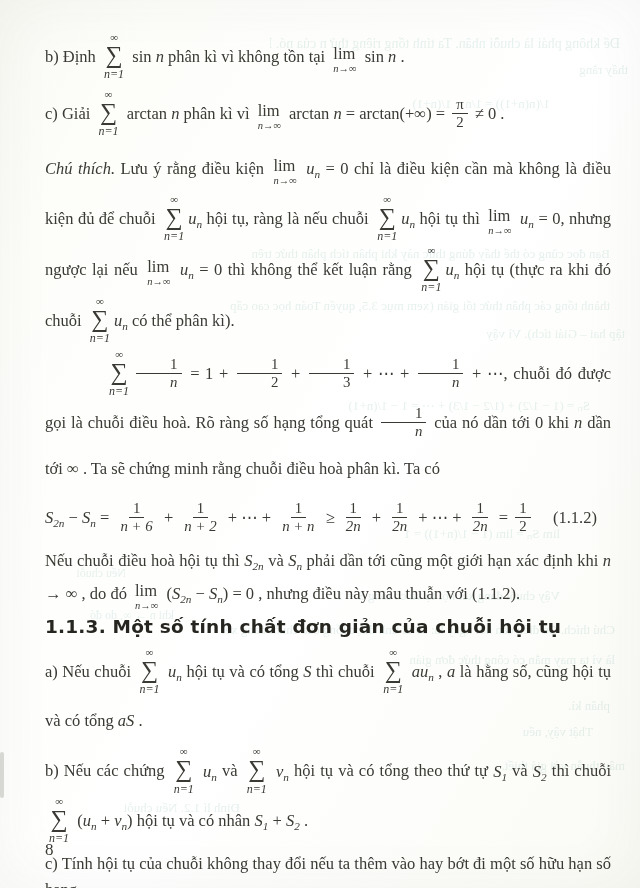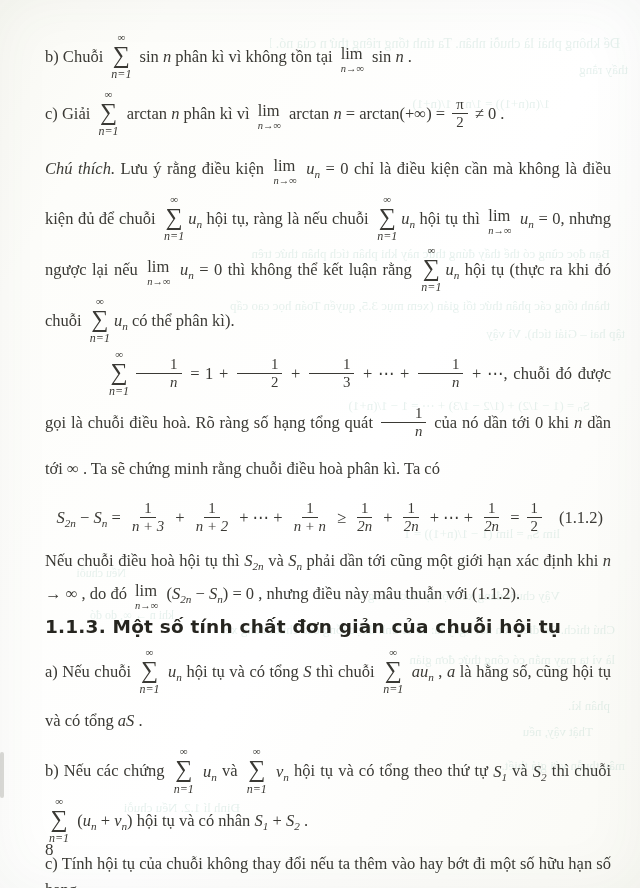--- a/index.html
+++ b/index.html
@@ -25,22 +25,22 @@
     font-family:"Liberation Serif", serif;
   }
   .doc{
     position:absolute;z-index:2;
     left:45px;top:34px;width:566px;
     font-size:16.5px;
     color:#3a3934;
   }
   .para{margin:0 0 4px 0;text-align:justify;}
   .para.indent{text-indent:30px;}
-  .eqline{position:relative;padding-right:66px;text-align:right;white-space:nowrap;}
-  .eqnum{position:absolute;right:8px;top:50%;transform:translateY(-50%);margin-left:24px;}
+  .eqline{position:relative;padding-right:66px;text-align:left;white-space:nowrap;}
+  .eqnum{position:absolute;right:14px;top:50%;transform:translateY(-50%);margin-left:24px;}
   .heading{
     font-family:"DejaVu Sans", sans-serif;
     font-weight:bold;font-size:18.5px;color:#26251f;
     margin:0 0 10px 0;letter-spacing:0.2px;
     text-align:left;line-height:1.3;
   }
   .t{}
   .it{font-style:italic;}
   sub{font-size:0.68em;font-style:italic;line-height:0;}
   .msum{display:inline-flex;flex-direction:column;align-items:center;
@@ -83,21 +83,21 @@
       <div class="bleed" style="left: 110px; top: 622px; width: 505px; font-size: 13px;">Chú thích. Có điều cần nói ngay là: sở dĩ tính được tổng của chuỗi đang xét</div>
       <div class="bleed" style="left: 350px; top: 652px; width: 265px; font-size: 13px;">là vì ta may mắn có công thức đơn giản</div>
       <div class="bleed" style="left: 36px; top: 566px; width: 90px; font-size: 12px;">Nếu chuỗi</div>
       <div class="bleed" style="left: 34px; top: 608px; width: 140px; font-size: 12px;">khi n → ∞, do đó</div>
       <div class="bleed" style="left: 478px; top: 724px; width: 115px; font-size: 13px;">Thật vậy, nếu</div>
       <div class="bleed" style="left: 450px; top: 758px; width: 175px; font-size: 13px;">mâu thuẫn với giả thiết.</div>
       <div class="bleed" style="left: 60px; top: 800px; width: 180px; font-size: 13px;">Định lí 1.2. Nếu chuỗi</div>
       <div class="bleed" style="left: 540px; top: 698px; width: 70px; font-size: 13px;">phân kì.</div>
     </div>
   <div class="doc" id="doc">
-      <div class="para" style="line-height: 46px;"><span class="t">b) Chuỗi </span><span class="msum">
+      <div class="para" style="line-height: 46px;"><span class="t">b) Định </span><span class="msum">
           <span class="inf">∞</span>
           <span class="sig">∑</span>
           <span class="low">n=1</span>
         </span><span class="t"> sin </span><span class="t it">n</span><span class="t"> phân kì vì không tồn tại </span><span class="mlim">
           <span class="lw">lim</span>
           <span class="lu">n→∞</span>
         </span><span class="t"> sin </span><span class="t it">n</span><span class="t"> .</span></div>
       <div class="para" style="line-height: 50px; margin-top: 6px;"><span class="t">c) Giải </span><span class="msum">
           <span class="inf">∞</span>
           <span class="sig">∑</span>
@@ -150,21 +150,21 @@
           <span class="fd num">3</span>
         </span><span class="t"> + ⋯ + </span><span class="mfrac">
           <span class="fn">1</span>
           <span class="fd">n</span>
         </span><span class="t"> + ⋯, chuỗi đó được gọi là chuỗi điều hoà. Rõ ràng số hạng tổng quát </span><span class="mfrac">
           <span class="fn">1</span>
           <span class="fd">n</span>
         </span><span class="t"> của nó dần tới 0 khi </span><span class="t it">n</span><span class="t"> dần tới ∞ . Ta sẽ chứng minh rằng chuỗi điều hoà phân kì. Ta có</span></div>
       <div class="para eqline" style="line-height: 44px;"><span class="t it">S<sub>2n</sub></span><span class="t"> − </span><span class="t it">S<sub>n</sub></span><span class="t"> = </span><span class="mfrac">
           <span class="fn">1</span>
-          <span class="fd">n + 3</span>
+          <span class="fd">n + 6</span>
         </span><span class="t"> + </span><span class="mfrac">
           <span class="fn">1</span>
           <span class="fd">n + 2</span>
         </span><span class="t"> + ⋯ + </span><span class="mfrac">
           <span class="fn">1</span>
           <span class="fd">n + n</span>
         </span><span class="t"> ≥ </span><span class="mfrac">
           <span class="fn">1</span>
           <span class="fd">2n</span>
         </span><span class="t"> + </span><span class="mfrac">

